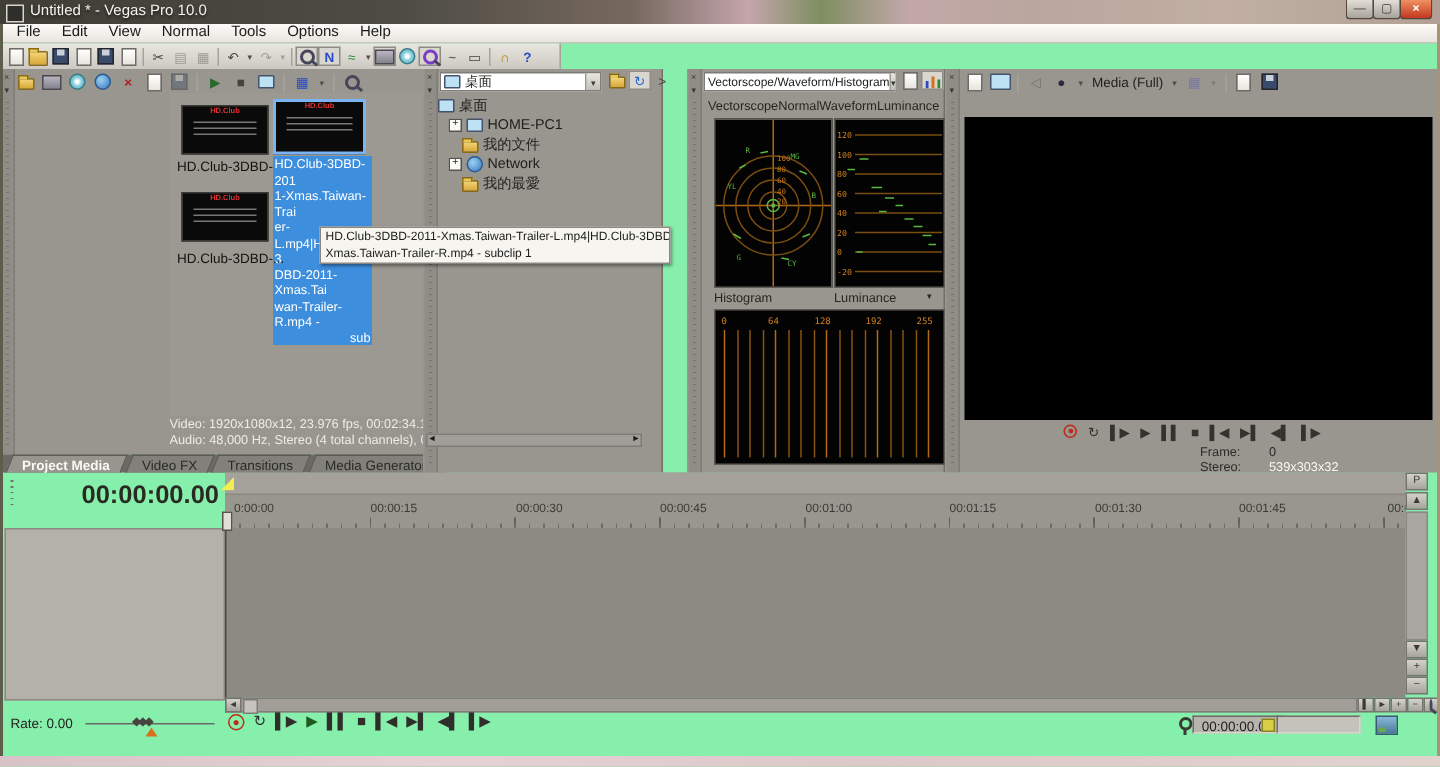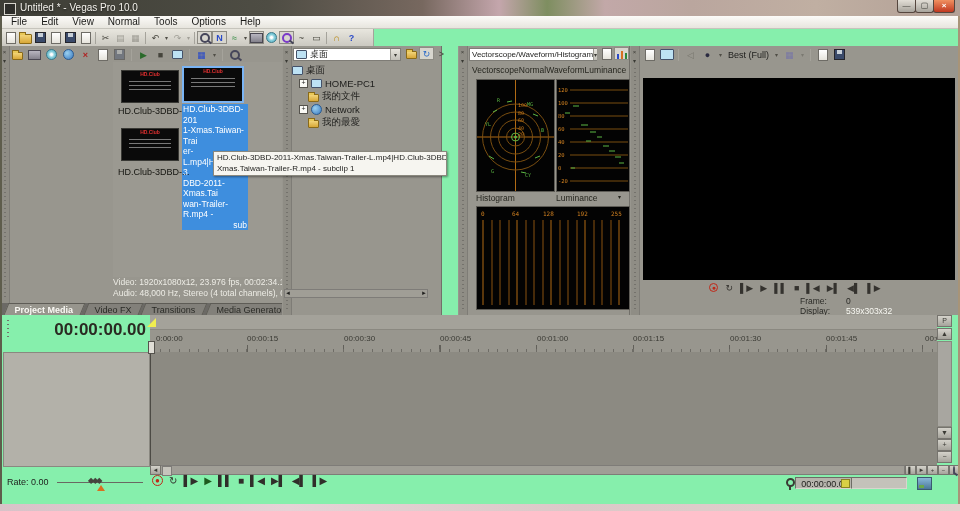--- a/index.html
+++ b/index.html
@@ -505,21 +505,21 @@
           <span class="monitor"></span>
         </span>
       <span class="sep"></span>
       <span class="tbtn grayed">
           <span>◁</span>
         </span>
       <span class="tbtn">
           <span style="color:#2A2A40">●</span>
         </span>
       <span class="dd">▾</span>
-      <span style="font-size:9px;padding:0 2px">Best (Full)</span>
+      <span style="font-size:9px;padding:0 2px">Media (Full)</span>
       <span class="dd">▾</span>
       <span class="tbtn grayed">
           <span style="color:#4A4AC8">▦</span>
         </span>
       <span class="dd grayed">▾</span>
       <span class="sep"></span>
       <span class="tbtn">
           <span class="page"></span>
         </span>
       <span class="tbtn">
@@ -534,21 +534,21 @@
       <span>▶</span>
       <span>▌▌</span>
       <span>■</span>
       <span>▌◀</span>
       <span>▶▌</span>
       <span>◀▌</span>
       <span>▌▶</span>
     </div>
     <div class="pvinfo" style="left:170px">
       <div><span class="pvlbl">Frame:</span><span>0</span></div>
-      <div><span class="pvlbl">Display:</span><span style="color:#F8F8F2">539x303x32</span></div>
+      <div><span class="pvlbl">Stereo:</span><span style="color:#F8F8F2">539x303x32</span></div>
     </div>
   </div>
 
   <div class="abs" style="left:5px;top:318px;width:7px;height:26px">
     <span class="gdots" style="top:2px;left:2px"></span>
   </div>
   <div class="abs bigtime">00:00:00.00</div>
   <div class="abs ruler">
     <div class="mstrip"></div>
     <span class="rlab" style="left:6px">0:00:00</span>

